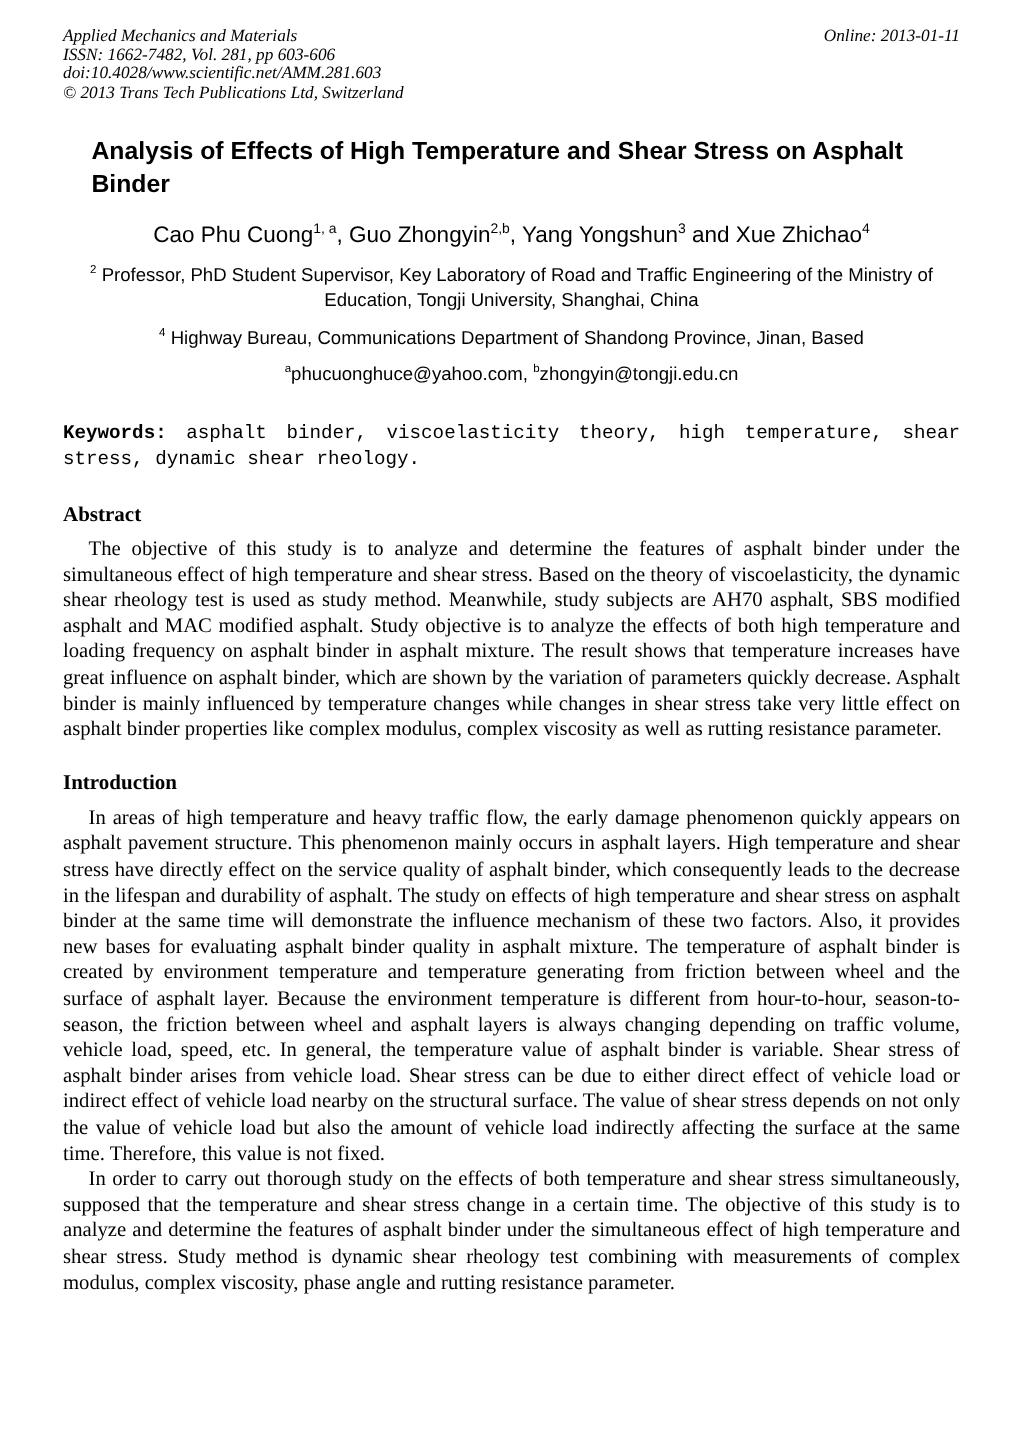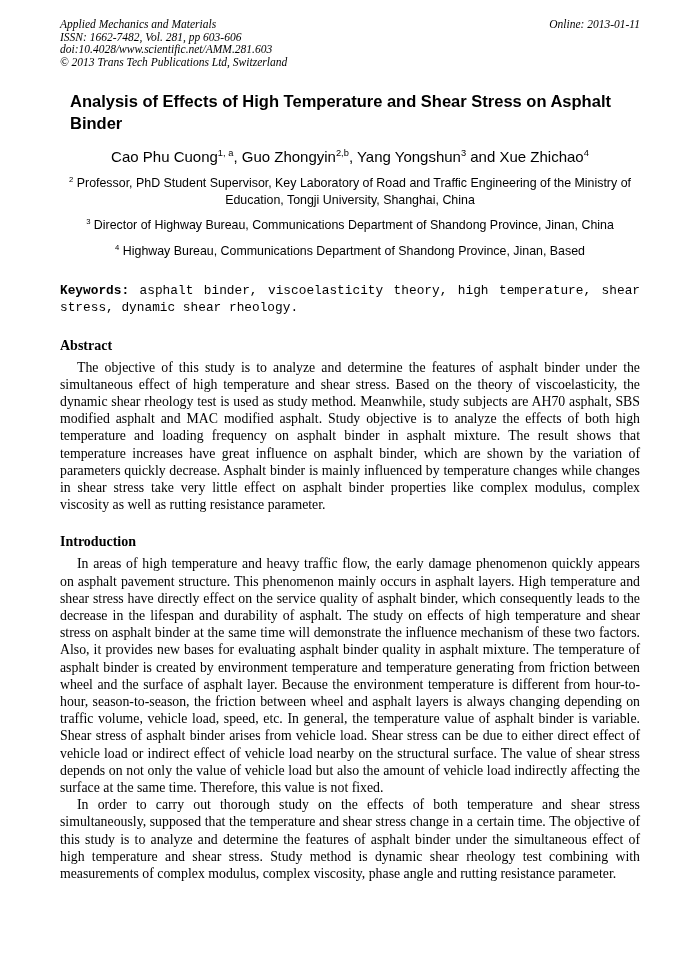--- a/index.html
+++ b/index.html
@@ -7,21 +7,21 @@
     padding: 0;
     background: #ffffff;
   }
   .page {
     position: relative;
     width: 678px;
     height: 959px;
     box-sizing: border-box;
     background: #ffffff;
     color: #000000;
-    padding: 18px 38px 0 60px;
+    padding: 18px 38px 0 42px;
     overflow: hidden;
   }
   
   .jheader {
     display: flex;
     justify-content: space-between;
     align-items: flex-start;
     font-family: "Liberation Serif", serif;
     font-style: italic;
     font-size: 11.5px;
@@ -100,23 +100,23 @@
       <div>© 2013 Trans Tech Publications Ltd, Switzerland</div>
     </div>
     <div class="online">Online: 2013-01-11</div>
   </div>
 
   <div class="paper-title">Analysis of Effects of High Temperature and Shear Stress on Asphalt Binder</div>
 
   <div class="authors"><span>Cao Phu Cuong</span><sup>1, a</sup><span>, Guo Zhongyin</span><sup>2,b</sup><span>, Yang Yongshun</span><sup>3</sup><span> and Xue Zhichao</span><sup>4</sup></div>
 
   <div class="affil"><sup>2</sup><span> Professor, PhD Student Supervisor, Key Laboratory of Road and Traffic Engineering of the Ministry of Education, Tongji University, Shanghai, China</span></div>
-  <div class="affil"><sup>3</sup><span> Director of Highway Bureau, Communications Department of Shandong Province, Jinan, China</span></div>
   <div class="affil"><sup>4</sup><span> Highway Bureau, Communications Department of Shandong Province, Jinan, Based</span></div>
 
+  <div class="emails"><sup>a</sup><span>phucuonghuce@yahoo.com, </span><sup>b</sup><span>zhongyin@tongji.edu.cn</span></div>
 
   <div class="keywords">
     <span class="kw-label">Keywords:</span><span> asphalt binder, viscoelasticity theory, high temperature, shear stress, dynamic shear rheology.</span>
   </div>
 
   <div class="sec-heading">Abstract</div>
   <p class="body-par first">The objective of this study is to analyze and determine the features of asphalt binder under the simultaneous effect of high temperature and shear stress. Based on the theory of viscoelasticity, the dynamic shear rheology test is used as study method. Meanwhile, study subjects are AH70 asphalt, SBS modified asphalt and MAC modified asphalt. Study objective is to analyze the effects of both high temperature and loading frequency on asphalt binder in asphalt mixture. The result shows that temperature increases have great influence on asphalt binder, which are shown by the variation of parameters quickly decrease. Asphalt binder is mainly influenced by temperature changes while changes in shear stress take very little effect on asphalt binder properties like complex modulus, complex viscosity as well as rutting resistance parameter.</p>
 
   <div class="sec-heading">Introduction</div>
   <p class="body-par first">In areas of high temperature and heavy traffic flow, the early damage phenomenon quickly appears on asphalt pavement structure. This phenomenon mainly occurs in asphalt layers. High temperature and shear stress have directly effect on the service quality of asphalt binder, which consequently leads to the decrease in the lifespan and durability of asphalt. The study on effects of high temperature and shear stress on asphalt binder at the same time will demonstrate the influence mechanism of these two factors. Also, it provides new bases for evaluating asphalt binder quality in asphalt mixture. The temperature of asphalt binder is created by environment temperature and temperature generating from friction between wheel and the surface of asphalt layer. Because the environment temperature is different from hour-to-hour, season-to-season, the friction between wheel and asphalt layers is always changing depending on traffic volume, vehicle load, speed, etc. In general, the temperature value of asphalt binder is variable.  Shear stress of asphalt binder arises from vehicle load. Shear stress can be due to either direct effect of vehicle load or indirect effect of vehicle load nearby on the structural surface. The value of shear stress depends on not only the value of vehicle load but also the amount of vehicle load indirectly affecting the surface at the same time. Therefore, this value is not fixed.</p>

